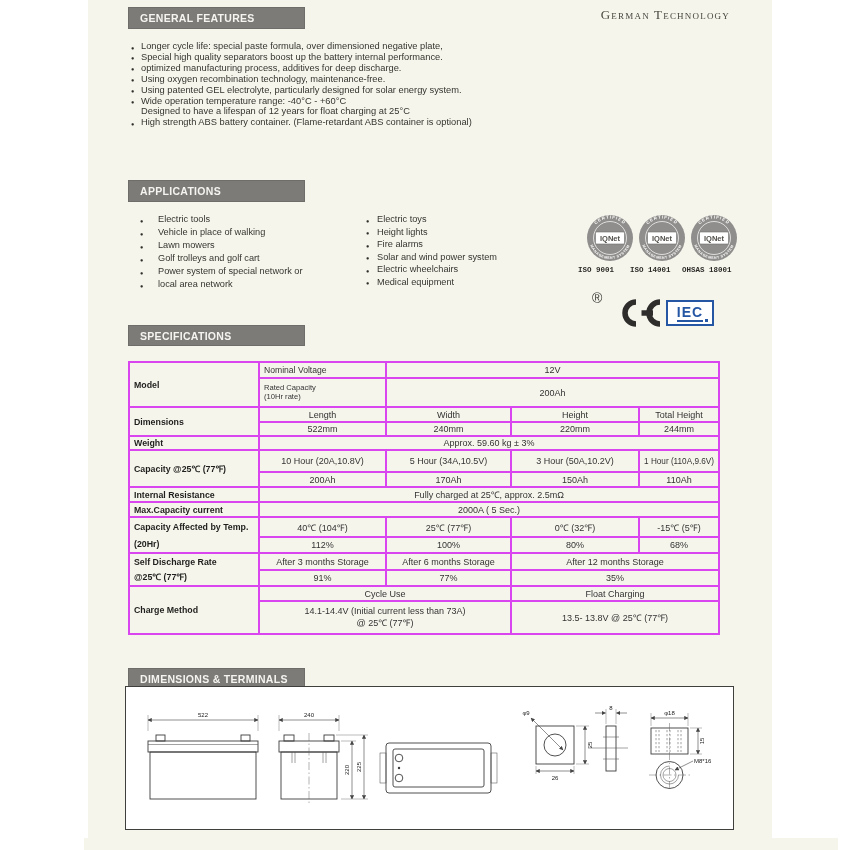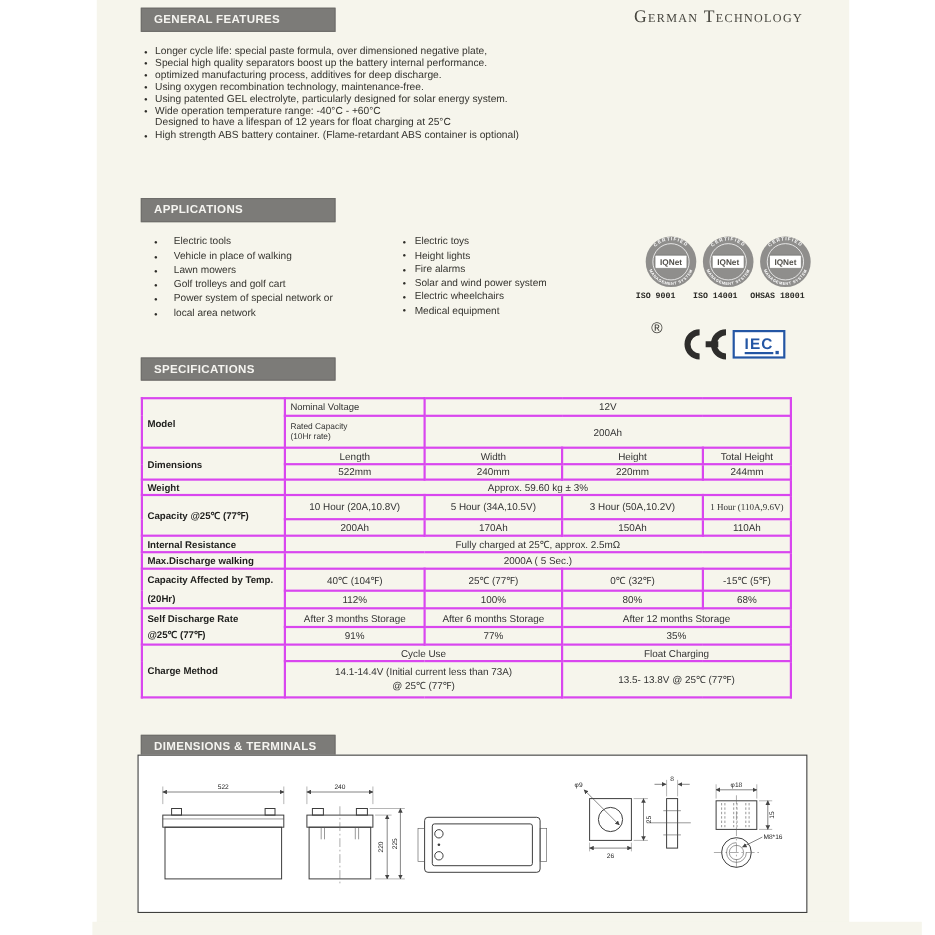--- a/index.html
+++ b/index.html
@@ -5,21 +5,21 @@
   html,body{margin:0;padding:0;background:#ffffff;}
   #canvas{position:relative;width:850px;height:850px;background:#ffffff;overflow:hidden;
           font-family:"Liberation Sans",sans-serif;color:#35342f;}
   .page{position:absolute;left:88px;top:0;width:684px;height:850px;background:#f6f5ec;}
   .page-band{position:absolute;left:84px;top:838px;width:754px;height:12px;background:#f6f5ec;border-bottom:3px solid #e3e1d5;}
 
   .sec-header{position:absolute;left:128px;width:177px;height:22px;background:#7c7b78;border:1px solid #6e6d6a;
               color:#f5f4f0;font-size:10.5px;font-weight:bold;letter-spacing:.3px;line-height:21px;
               padding-left:11px;box-sizing:border-box;}
   .brand{position:absolute;left:480px;top:7px;width:250px;text-align:right;
-         font-family:"Liberation Serif",serif;font-variant:small-caps;font-size:16px;
+         font-family:"Liberation Serif",serif;font-variant:small-caps;font-size:13px;
          letter-spacing:1.2px;color:#47463f;}
 
   ul.flist{position:absolute;left:131px;top:41px;width:540px;margin:0;padding:0;list-style:none;
            font-size:9.3px;line-height:10.9px;}
   ul.flist li{position:relative;padding-left:10px;}
   ul.flist li:before{content:"\25CF";position:absolute;left:0;top:1.5px;font-size:5.5px;color:#2e2d29;}
   ul.flist li.no-bullet:before{content:"";}
 
   ul.alist{position:absolute;margin:0;padding:0;list-style:none;font-size:9.2px;}
   ul.alist li{position:relative;}
@@ -182,34 +182,34 @@
     </tr>
     <tr style="height:14px">
       <td class="lbl">Weight</td>
       <td colspan="4">Approx. 59.60 kg ± 3%</td>
     </tr>
     <tr style="height:22px">
       <td class="lbl" rowspan="2">Capacity  @25℃ (77℉)</td>
       <td>10 Hour (20A,10.8V)</td>
       <td>5 Hour (34A,10.5V)</td>
       <td>3 Hour (50A,10.2V)</td>
-      <td style="font-size:8.2px;padding:0;font-family:Liberation Serif, serif;">1 Hour (110A,9.6V)</td>
+      <td style="font-size:8.2px;padding:0;">1 Hour (110A,9.6V)</td>
     </tr>
     <tr style="height:15px">
       <td>200Ah</td>
       <td>170Ah</td>
       <td>150Ah</td>
       <td>110Ah</td>
     </tr>
     <tr style="height:15px">
       <td class="lbl">Internal Resistance</td>
       <td colspan="4">Fully charged at 25℃, approx. 2.5mΩ</td>
     </tr>
     <tr style="height:15px">
-      <td class="lbl">Max.Discharge walking</td>
+      <td class="lbl">Max.Capacity current</td>
       <td colspan="4">2000A ( 5 Sec.)</td>
     </tr>
     <tr style="height:19px">
       <td class="lbl" rowspan="2">
         <div class="l2a">Capacity Affected by Temp.</div>
         <div class="l2b">(20Hr)</div>
       </td>
       <td>40℃ (104℉)</td>
       <td>25℃ (77℉)</td>
       <td>0℃ (32℉)</td>

